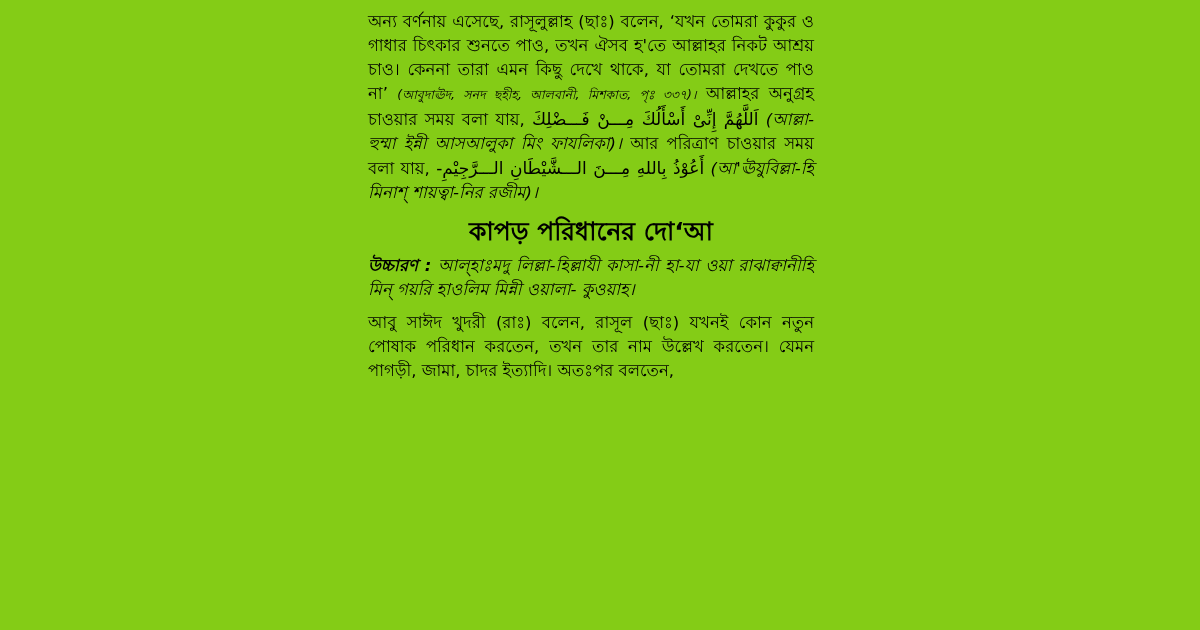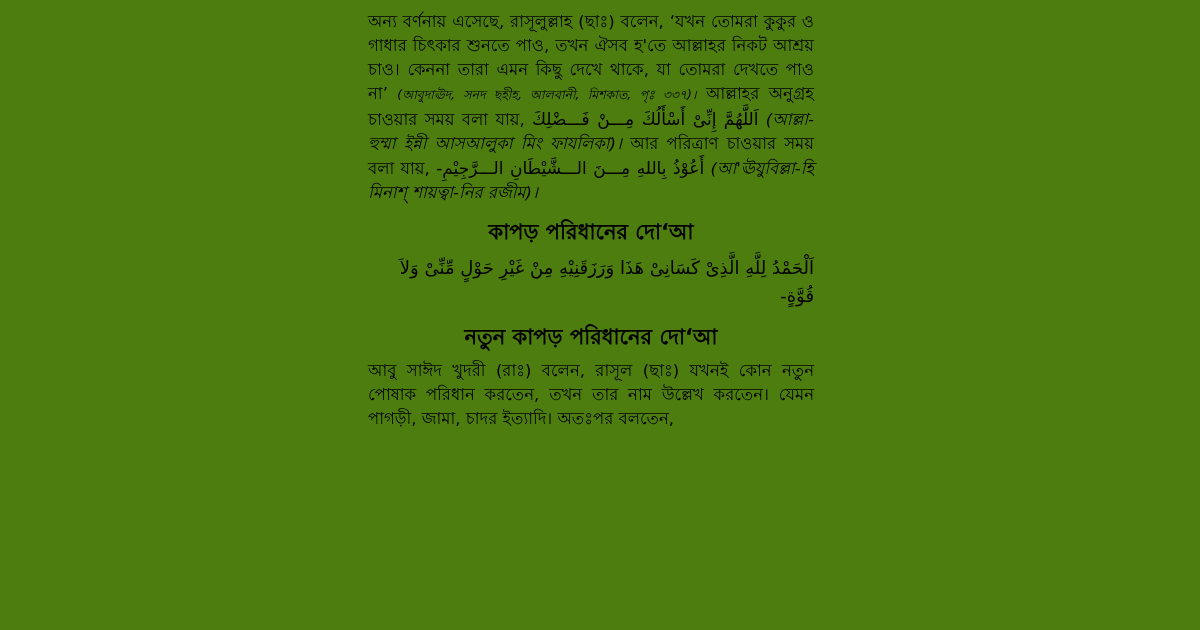--- a/index.html
+++ b/index.html
@@ -4,37 +4,37 @@
 <style>
   html, body {
     margin: 0;
     padding: 0;
     background: #ffffff;
   }
   .page {
     position: relative;
     width: 1200px;
     height: 630px;
-    background: #4d7c0f;
+    background: #84cc16;
     overflow: hidden;
     font-family: "DejaVu Sans", sans-serif;
     color: #000000;
   }
   .content {
     position: absolute;
     left: 368px;
     top: 10px;
     width: 446px;
     text-align: justify;
     font-size: 16.5px;
     line-height: 24px;
   }
   p { margin: 0 0 9px 0; }
   .heading {
-    font-size: 21px;
+    font-size: 25px;
     font-weight: bold;
     text-align: center;
     margin: 14px 0 9px 0;
     line-height: 26px;
   }
   .label-bold { font-weight: bold; font-style: normal; }
   .label-bold-italic { font-weight: bold; font-style: italic; }
   .italic { font-style: italic; }
   .cite {
     font-style: italic;
@@ -68,22 +68,22 @@
       <span>আল্লাহর অনুগ্রহ চাওয়ার সময় বলা যায়,</span>
       <span class="ar-inline">اَللَّهُمَّ إِنِّىْ أَسْأَلُكَ مِـــنْ فَـــضْلِكَ</span>
       <span class="italic">(আল্লা-হুম্মা ইন্নী আসআলুকা মিং ফাযলিকা)।</span>
       <span>আর পরিত্রাণ চাওয়ার সময় বলা যায়,</span>
       <span class="ar-inline">أَعُوْذُ بِاللهِ مِـــنَ الـــشَّيْطَانِ الـــرَّجِيْمِ-</span>
       <span class="italic">(আ'ঊযুবিল্লা-হি মিনাশ্ শায়ত্বা-নির রজীম)।</span></p>
 
     <div class="heading">কাপড় পরিধানের দো‘আ</div>
 
 
-    <div class="arabic-line">اَلْحَمْدُ لِلَّهِ الَّذِىْ كَسَانِىْ هَذَا وَرَزَقَنِيْهِ مِنْ غَيْرِ حَوْلٍ مِّنِّىْ وَلاَ قُوَّةٍ-</div>
+
+    <p><span class="label-bold-italic">উচ্চারণ :</span>
+      <span class="italic">আল্হাঃমদু লিল্লা-হিল্লাযী কাসা-নী হা-যা ওয়া রাঝাক্বানীহি মিন্ গয়রি হাওলিম মিন্নী ওয়ালা- কুওয়াহ।</span></p>
 
 
-
-    <div class="heading">নতুন কাপড় পরিধানের দো‘আ</div>
 
     <p>আবু সাঈদ খুদরী (রাঃ) বলেন, রাসূল (ছাঃ) যখনই কোন নতুন পোষাক পরিধান করতেন, তখন তার নাম উল্লেখ করতেন। যেমন পাগড়ী, জামা, চাদর ইত্যাদি। অতঃপর বলতেন,</p>
 
   </div>
 </div>
 
 </body></html>

